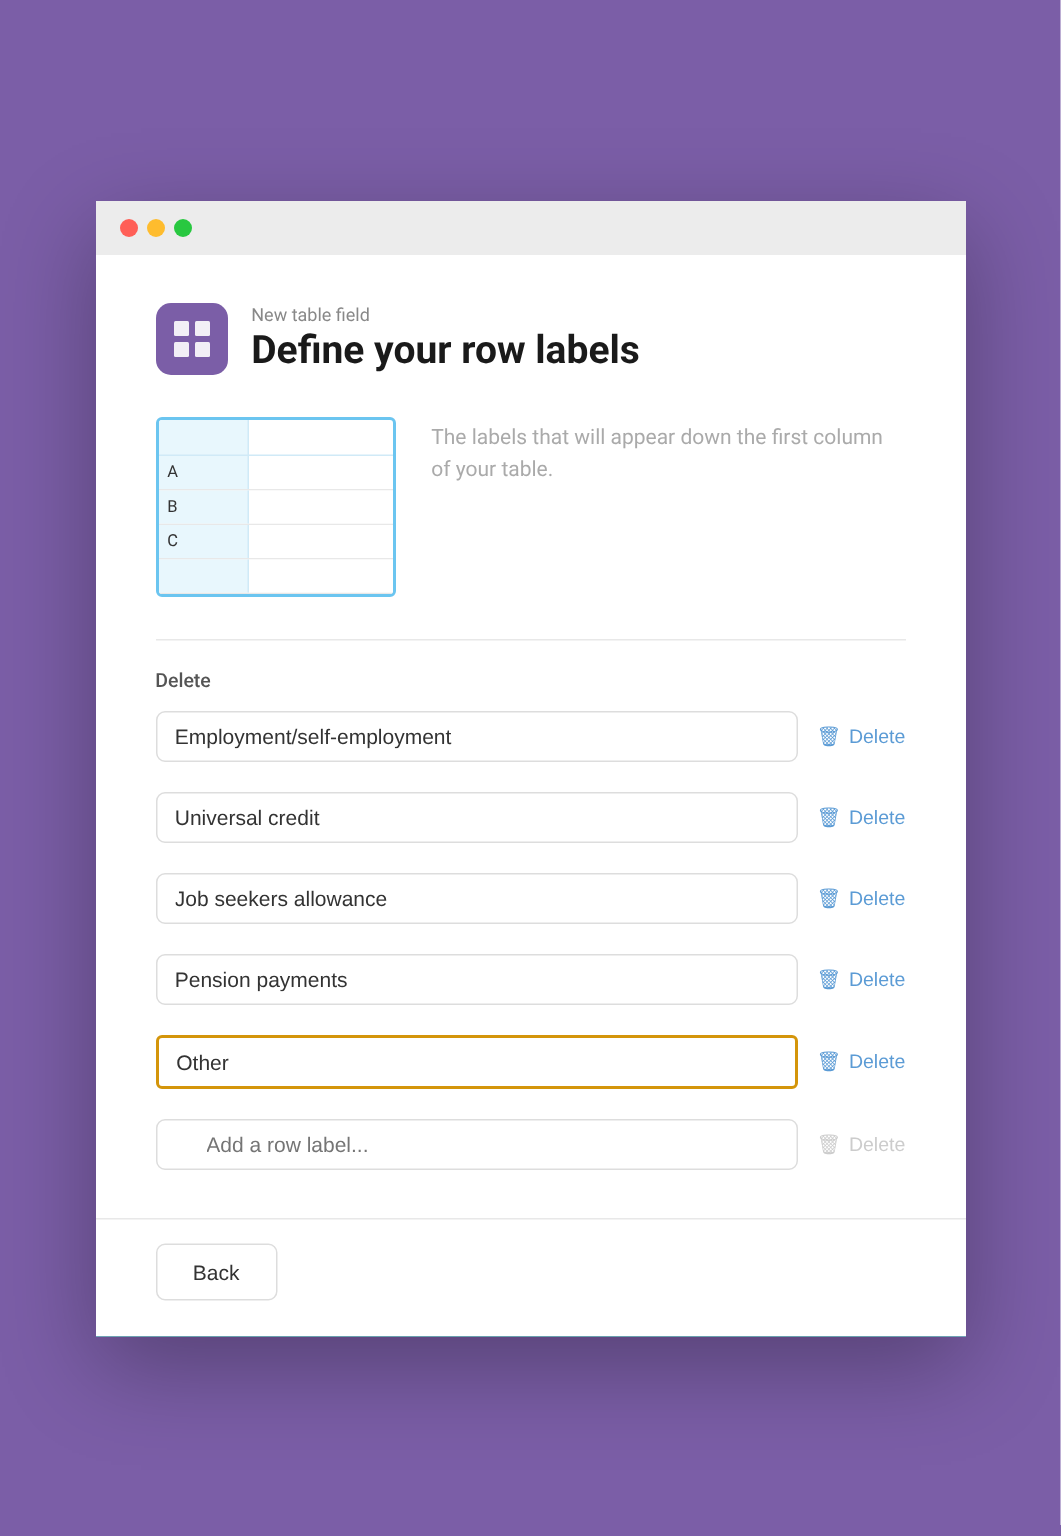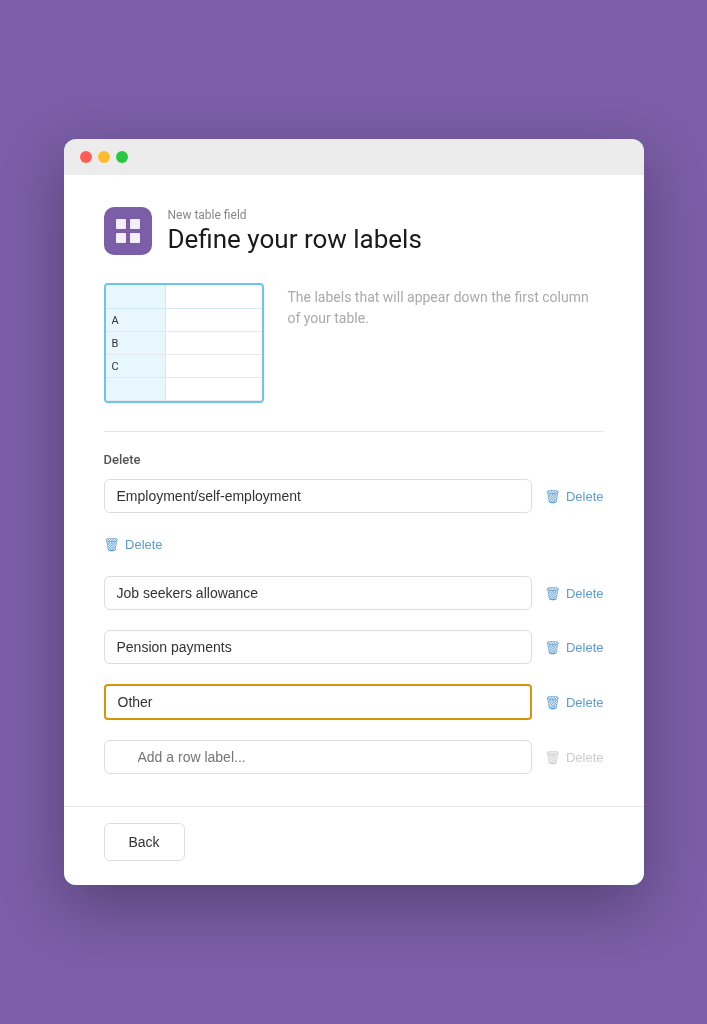--- a/index.html
+++ b/index.html
@@ -9,21 +9,21 @@
       display: flex;
       align-items: center;
       justify-content: center;
       min-height: 100vh;
       font-family: -apple-system, BlinkMacSystemFont, 'Segoe UI', Roboto, sans-serif;
     }
 
     .window {
       width: 580px;
       background: #14b8a6;
-      border-radius: 12px;
+      border-radius: 0;
       overflow: hidden;
       box-shadow: 0 20px 60px rgba(0,0,0,0.3);
     }
 
     .title-bar {
       background: #ececec;
       padding: 12px 16px;
       display: flex;
       align-items: center;
       gap: 8px;
@@ -73,21 +73,21 @@
     }
 
     .header-text .subtitle {
       font-size: 12px;
       color: #888;
       margin-bottom: 2px;
     }
 
     .header-text .title {
       font-size: 26px;
-      font-weight: 400;
+      font-weight: 700;
       color: #1a1a1a;
     }
 
     .preview-section {
       display: flex;
       gap: 24px;
       margin-bottom: 28px;
       align-items: flex-start;
     }
 
@@ -318,20 +318,21 @@
 
       <div class="label-row">
         <input type="text" class="label-input" value="Employment/self-employment" style="">
         <button class="delete-btn">
           <span class="delete-icon">🗑</span>
           <span>Delete</span>
         </button>
       </div>
 
       <div class="label-row">
+        <input type="text" class="label-input" value="Universal credit" style="">
         <button class="delete-btn">
           <span class="delete-icon">🗑</span>
           <span>Delete</span>
         </button>
       </div>
 
       <div class="label-row">
         <input type="text" class="label-input" value="Job seekers allowance" style="">
         <button class="delete-btn">
           <span class="delete-icon">🗑</span>

